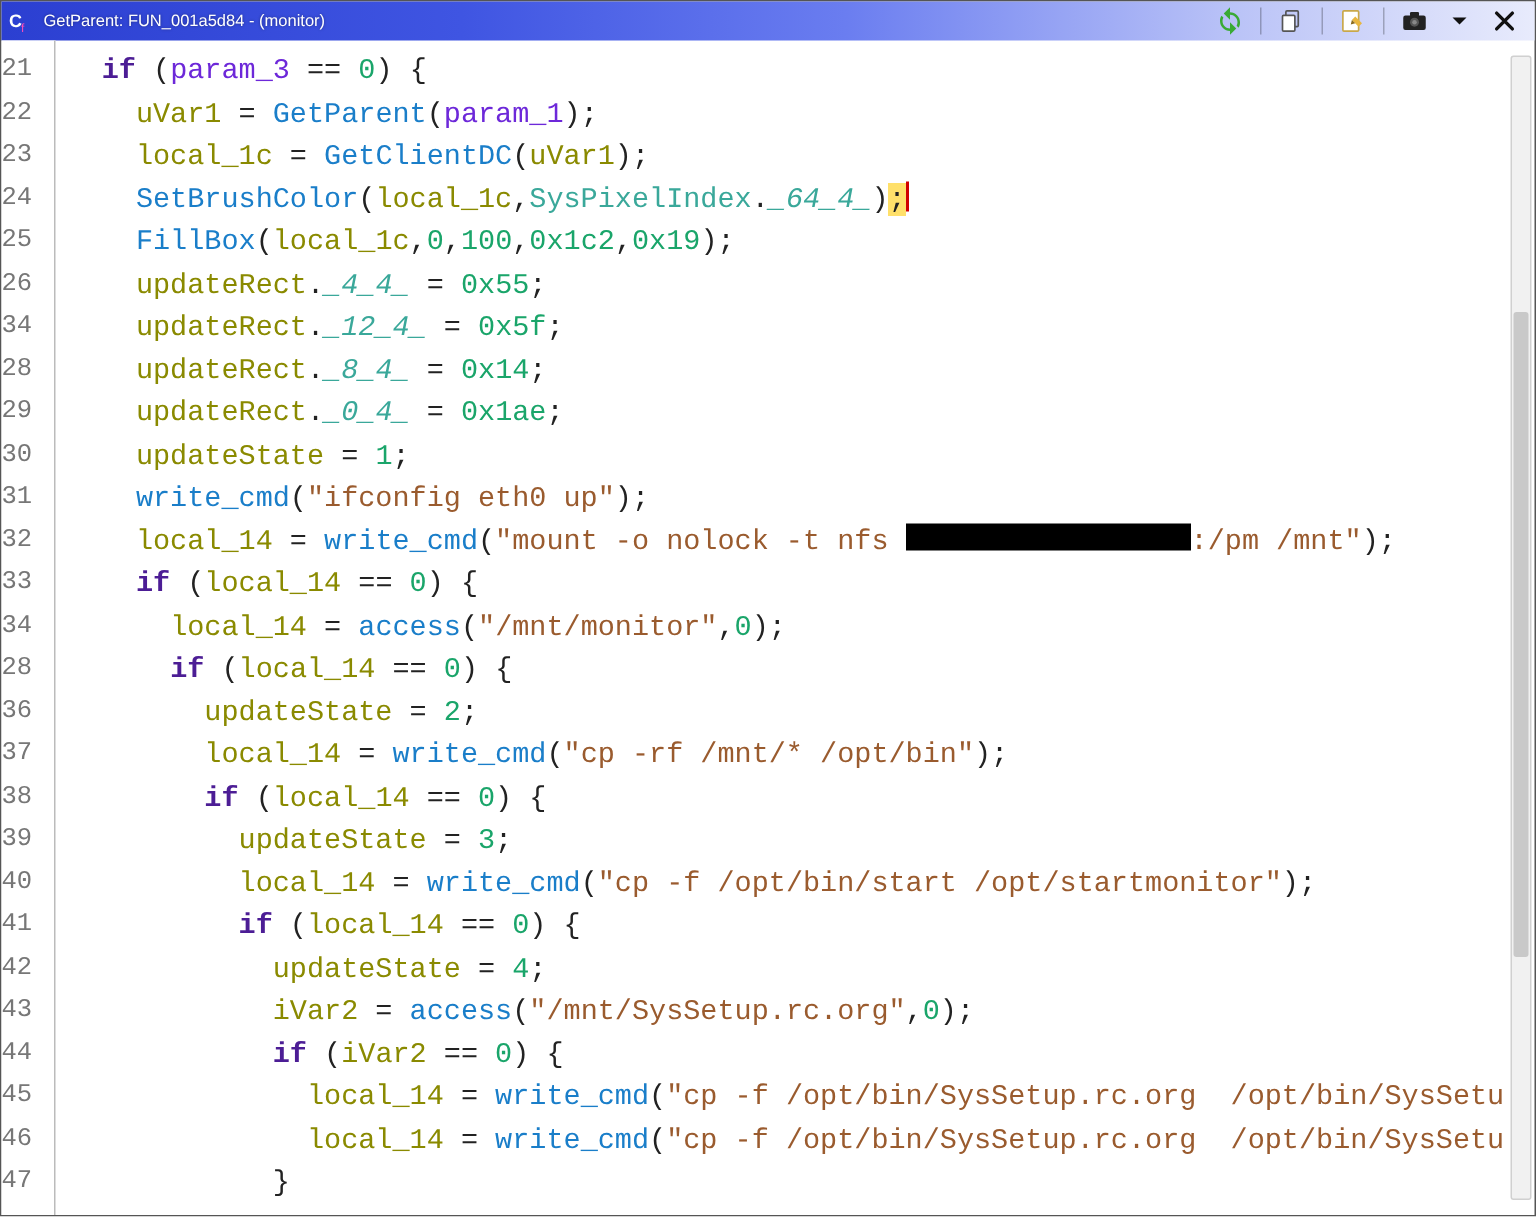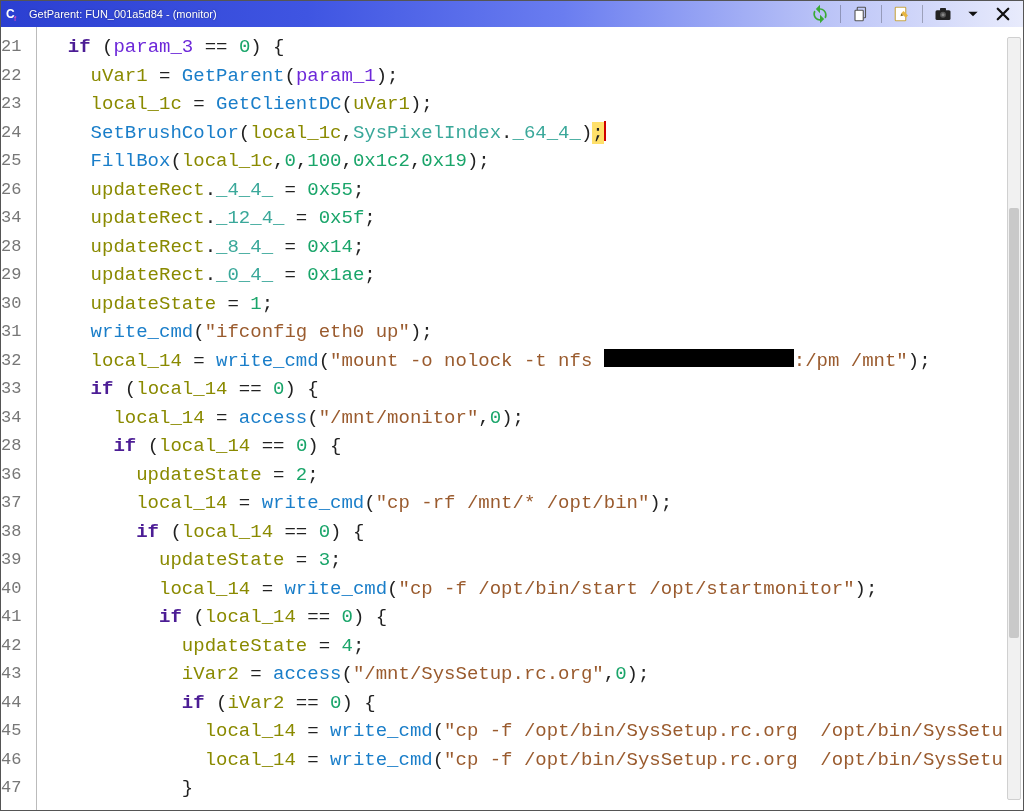--- a/index.html
+++ b/index.html
@@ -33,21 +33,21 @@
   .code .line { height: 28.5px; white-space: pre; }
   .scrollbar { position:absolute; right:2px; top:10px; bottom:10px; width:14px; background: #f1f1f1; border:1px solid #d0d0d0; border-radius:2px; }
   .scrollbar .thumb { position:absolute; left:1px; right:1px; top:170px; height:430px; background:#c9c9c9; border-radius:2px; }
   
   .kw  { color:#4c1d95; font-weight:bold; }           
   .var { color:#8a8a00; }                              
   .fn  { color:#1a7ec9;text-align:right; }                              
   .param { color:#6d28d9; }                            
   .num { color:#1aa56a; }                              
   .str { color:#9a5b2e; }                              
-  .field { color:#3aa89a; }                            
+  .field { color:#3aa89a;font-style:italic; }                            
   .ns  { color:#3aa89a;margin-top:16px; }                              
   .redacted { background:#000; color:#000; display:inline-block; width: 190px; height: 18px; vertical-align: -2px; }
   .cursor-mark { background:#ffe06a; }
   .cursor-caret { display:inline-block; width:2px; height:20px; background:#d00000; vertical-align:-3px; }
 </style>
 </head>
 <body>
 
 <div class="window">
   <div class="titlebar">

